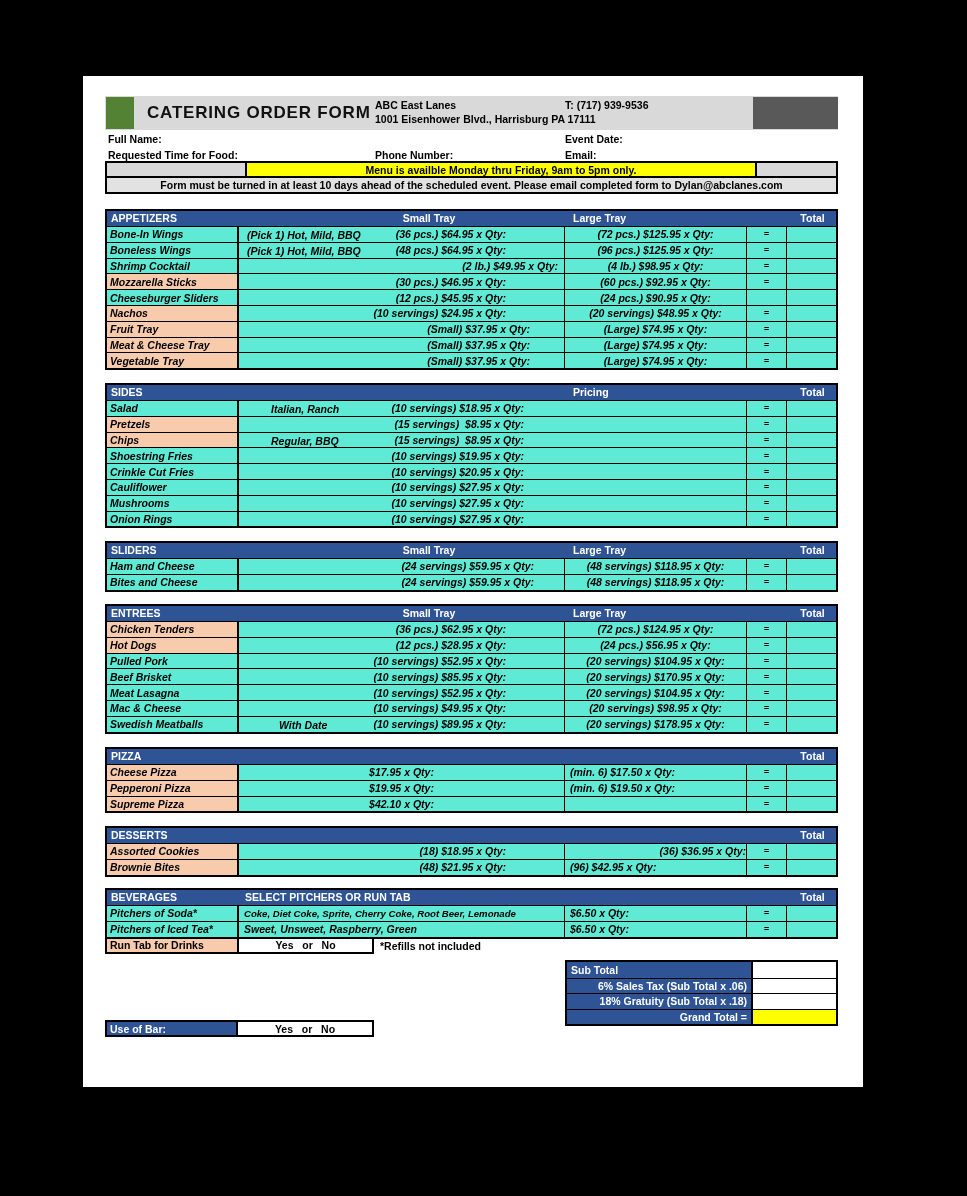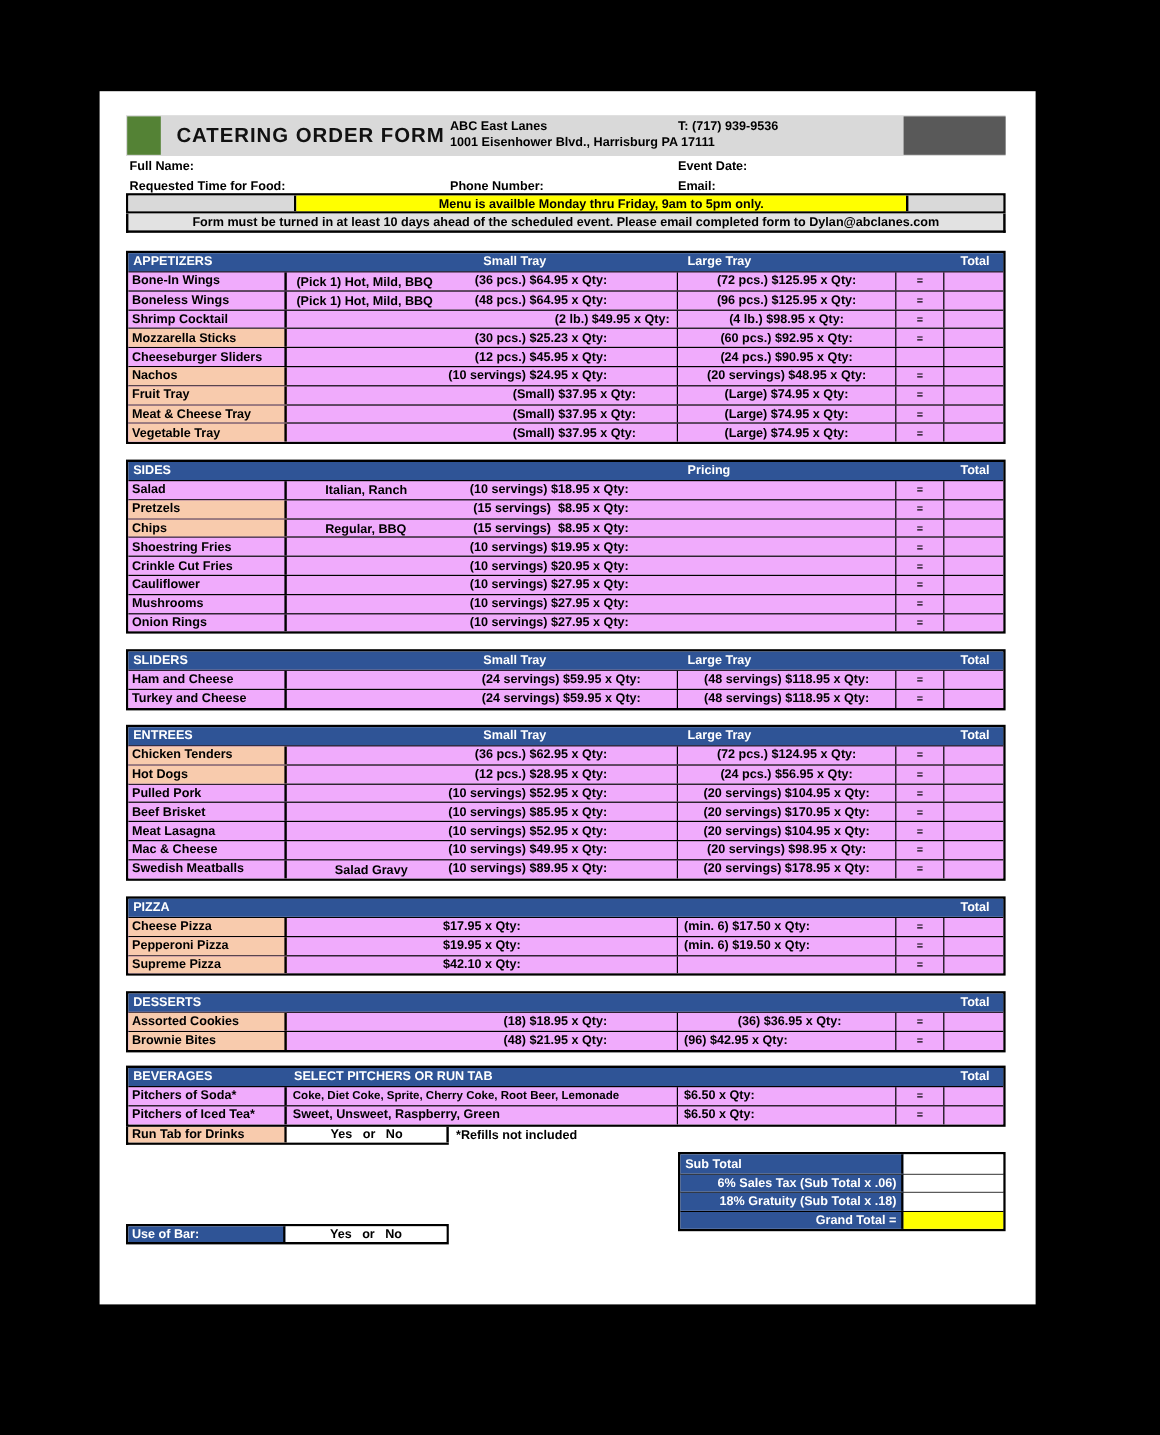--- a/index.html
+++ b/index.html
@@ -19,21 +19,21 @@
   
   .banner{left:22px;top:85px;width:733px;height:17px;border:2px solid #000;display:flex;background:#fff;}
   .banner .bcell-l{width:140px;background:var(--band);border-right:2px solid #000;}
   .banner .bcell-m{flex:1;background:var(--yellow);display:flex;align-items:center;justify-content:center;}
   .banner .bcell-r{width:81px;background:var(--band);border-left:2px solid #000;}
   .noterow{left:22px;top:102px;width:733px;height:16px;border:2px solid #000;border-top:none;background:var(--notebg);display:flex;align-items:center;justify-content:center;}
   
   .sec{position:absolute;left:22px;width:733px;border:2px solid #000;background:#fff;}
   .sec-h{position:relative;height:15px;background:var(--blue);}
   .sec-h span{position:absolute;top:0;line-height:15px;color:#fff;font-size:10.5px;font-weight:700;white-space:pre;}
-  .row{display:flex;border-top:1px solid #000;height:15.8px;font-size:10.5px;font-weight:700;background:#f0abfc;}
+  .row{display:flex;border-top:1px solid #000;height:15.8px;font-size:10.5px;font-weight:700;background:#5eead4;font-style:italic;}
   .cell{border-right:1px solid #000;display:flex;align-items:center;overflow:hidden;white-space:pre;position:relative;}
   .c1{width:132px;padding-left:3px;border-right-width:2px;}
   .c2{width:326px;}
   .c2w{width:508px;}
   .c3{width:182px;justify-content:center;}
   .c4{width:40px;justify-content:center;font-size:9px;}
   .c5{flex:1;border-right:none;}
   .hl{background:var(--orange);}
   .pr{width:100%;white-space:pre;}
   
@@ -137,21 +137,21 @@
       </div>
       <div class="row">
         <div class="cell c1"><span>Shrimp Cocktail</span></div>
         <div class="cell c2"><span class="pr" style="width: 100%; text-align: right; padding-right: 6px;">(2 lb.) $49.95 x Qty:</span></div>
         <div class="cell c3"><span>(4 lb.) $98.95 x Qty:</span></div>
         <div class="cell c4"><span>=</span></div>
         <div class="cell c5"></div>
       </div>
       <div class="row">
         <div class="cell c1 hl"><span>Mozzarella Sticks</span></div>
-        <div class="cell c2"><span class="pr" style="width: 100%; text-align: right; padding-right: 58px;">(30 pcs.) $25.23 x Qty:</span></div>
+        <div class="cell c2"><span class="pr" style="width: 100%; text-align: right; padding-right: 58px;">(30 pcs.) $46.95 x Qty:</span></div>
         <div class="cell c3"><span>(60 pcs.) $92.95 x Qty:</span></div>
         <div class="cell c4"><span>=</span></div>
         <div class="cell c5"></div>
       </div>
       <div class="row">
         <div class="cell c1"><span>Cheeseburger Sliders</span></div>
         <div class="cell c2"><span class="pr" style="width: 100%; text-align: right; padding-right: 58px;">(12 pcs.) $45.95 x Qty:</span></div>
         <div class="cell c3"><span>(24 pcs.) $90.95 x Qty:</span></div>
         <div class="cell c4"></div>
         <div class="cell c5"></div>
@@ -248,21 +248,21 @@
         <span style="left: 680px; width: 51px; text-align: center;">Total</span>
       </div>
       <div class="row">
         <div class="cell c1"><span>Ham and Cheese</span></div>
         <div class="cell c2"><span class="pr" style="width: 100%; text-align: right; padding-right: 30px;">(24 servings) $59.95 x Qty:</span></div>
         <div class="cell c3"><span>(48 servings) $118.95 x Qty:</span></div>
         <div class="cell c4"><span>=</span></div>
         <div class="cell c5"></div>
       </div>
       <div class="row">
-        <div class="cell c1"><span>Turkey and Cheese</span></div>
+        <div class="cell c1"><span>Bites and Cheese</span></div>
         <div class="cell c2"><span class="pr" style="width: 100%; text-align: right; padding-right: 30px;">(24 servings) $59.95 x Qty:</span></div>
         <div class="cell c3"><span>(48 servings) $118.95 x Qty:</span></div>
         <div class="cell c4"><span>=</span></div>
         <div class="cell c5"></div>
       </div>
     </div>
     <div class="sec" style="top: 528px;">
       <div class="sec-h">
         <span style="left: 4px;">ENTREES</span>
         <span style="left: 134px; width: 326px; text-align: center; text-indent: 50px;">Small Tray</span>
@@ -306,21 +306,21 @@
       </div>
       <div class="row">
         <div class="cell c1"><span>Mac &amp; Cheese</span></div>
         <div class="cell c2"><span class="pr" style="width: 100%; text-align: right; padding-right: 58px;">(10 servings) $49.95 x Qty:</span></div>
         <div class="cell c3"><span>(20 servings) $98.95 x Qty:</span></div>
         <div class="cell c4"><span>=</span></div>
         <div class="cell c5"></div>
       </div>
       <div class="row">
         <div class="cell c1"><span>Swedish Meatballs</span></div>
-        <div class="cell c2"><span style="position: absolute; left: 40px; top: 1px; line-height: 14px;">Salad Gravy</span><span class="pr" style="width: 100%; text-align: right; padding-right: 58px;">(10 servings) $89.95 x Qty:</span></div>
+        <div class="cell c2"><span style="position: absolute; left: 40px; top: 1px; line-height: 14px;">With Date</span><span class="pr" style="width: 100%; text-align: right; padding-right: 58px;">(10 servings) $89.95 x Qty:</span></div>
         <div class="cell c3"><span>(20 servings) $178.95 x Qty:</span></div>
         <div class="cell c4"><span>=</span></div>
         <div class="cell c5"></div>
       </div>
     </div>
     <div class="sec" style="top: 671px;">
       <div class="sec-h">
         <span style="left: 4px;">PIZZA</span>
         <span style="left: 680px; width: 51px; text-align: center;">Total</span>
       </div>
@@ -347,21 +347,21 @@
       </div>
     </div>
     <div class="sec" style="top: 750px;">
       <div class="sec-h">
         <span style="left: 4px;">DESSERTS</span>
         <span style="left: 680px; width: 51px; text-align: center;">Total</span>
       </div>
       <div class="row">
         <div class="cell c1 hl"><span>Assorted Cookies</span></div>
         <div class="cell c2"><span class="pr" style="width: 100%; text-align: right; padding-right: 58px;">(18) $18.95 x Qty:</span></div>
-        <div class="cell c3" style="justify-content: center; padding-left: 5px;"><span>(36) $36.95 x Qty:</span></div>
+        <div class="cell c3" style="justify-content: flex-end; padding-left: 5px;"><span>(36) $36.95 x Qty:</span></div>
         <div class="cell c4"><span>=</span></div>
         <div class="cell c5"></div>
       </div>
       <div class="row">
         <div class="cell c1 hl"><span>Brownie Bites</span></div>
         <div class="cell c2"><span class="pr" style="width: 100%; text-align: right; padding-right: 58px;">(48) $21.95 x Qty:</span></div>
         <div class="cell c3" style="justify-content: flex-start; padding-left: 5px;"><span>(96) $42.95 x Qty:</span></div>
         <div class="cell c4"><span>=</span></div>
         <div class="cell c5"></div>
       </div>

